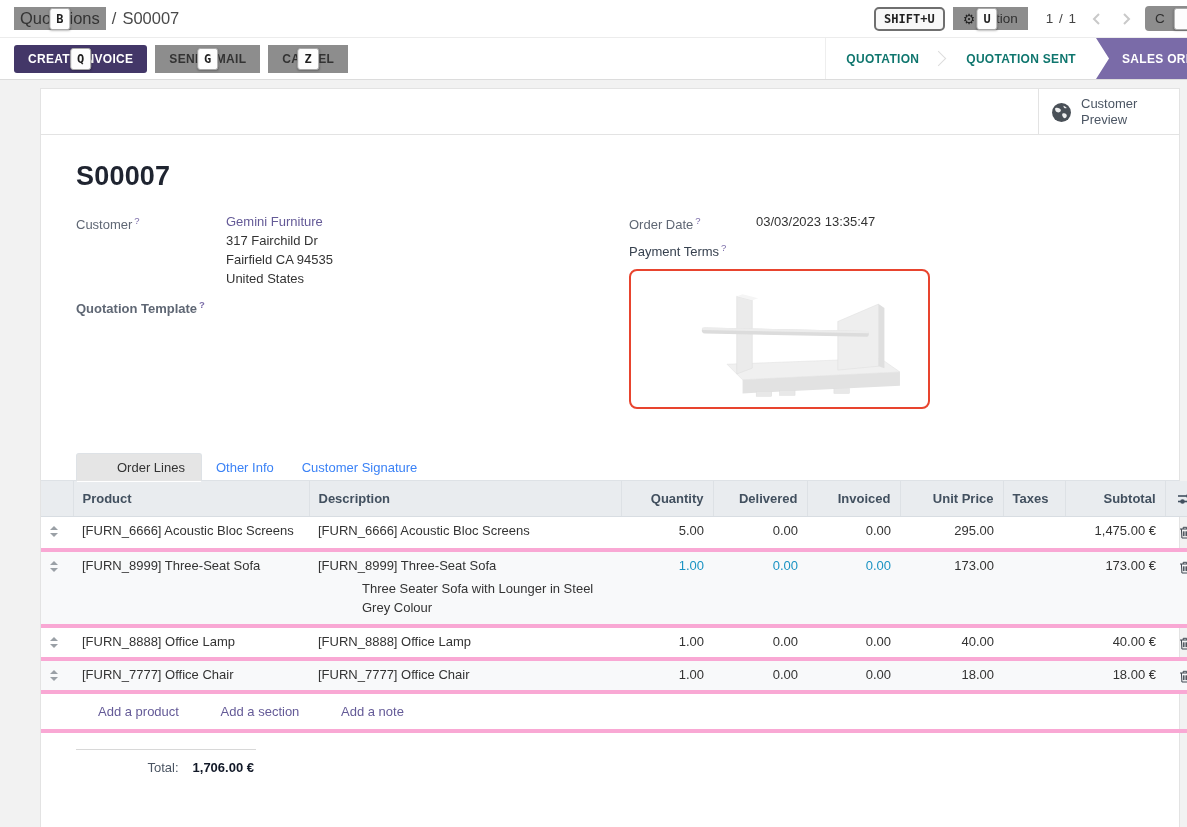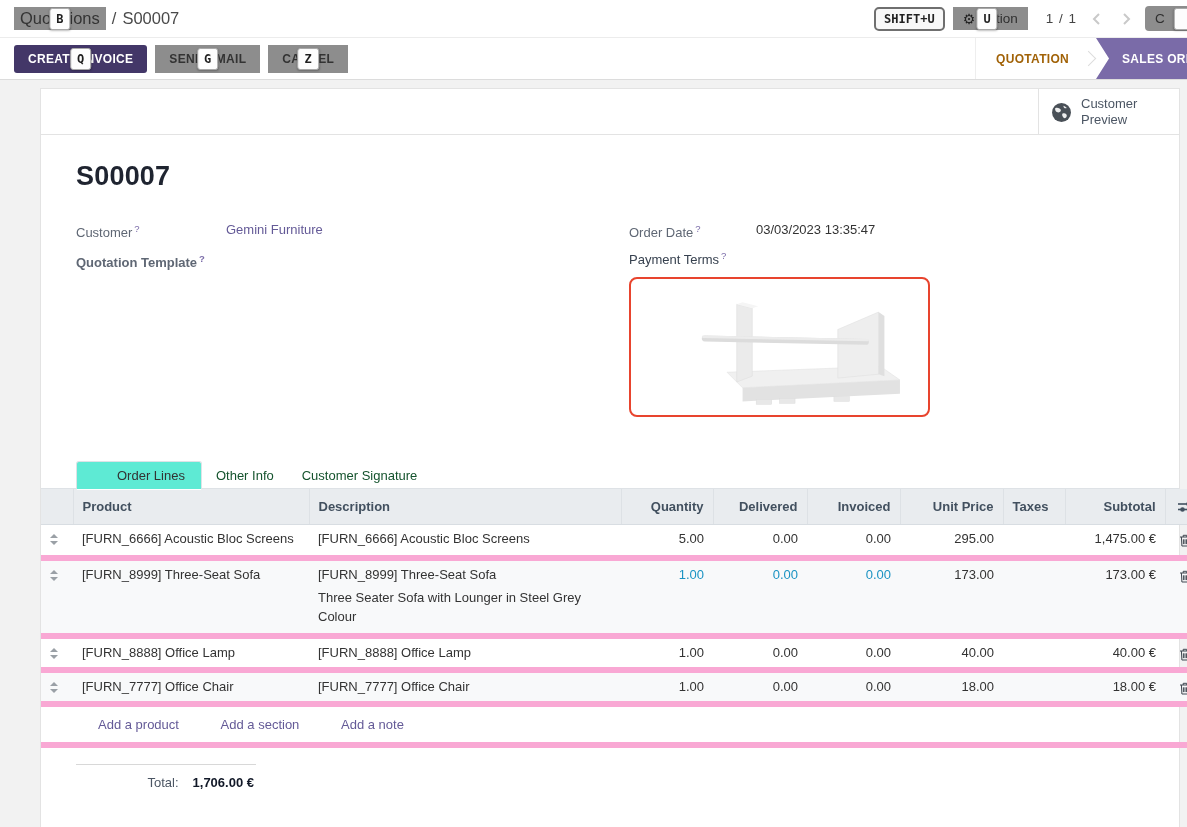--- a/index.html
+++ b/index.html
@@ -30,73 +30,73 @@
   
   .actionbar { position:relative; height:42px; background:#fff; display:flex;
     align-items:center; padding:0 14px; border-bottom:1px solid #dcdcdc; }
   .abtn { position:relative; height:28px; display:flex; align-items:center; padding:0 14px;
     font-size:12px; font-weight:700; letter-spacing:.3px; margin-right:8px; border-radius:3px; }
   .abtn.primary { background:#433768; color:#fff; }
   .abtn.overlay { background:#8d8d8d; color:#333; border-radius:0; }
   .statusbar { position:absolute; right:-45px; top:0; height:41px; display:flex; align-items:stretch;
     border-left:1px solid #eee; }
   .stage { display:flex; align-items:center; padding:0 20px; font-size:12px; font-weight:600;
-    color:#a16207; letter-spacing:.3px; background:#fff; white-space:nowrap; }
+    color:#0f766e; letter-spacing:.3px; background:#fff; white-space:nowrap; }
   .sep-chev { width:11px; height:11px; border-top:1px solid #dcdcdc; border-right:1px solid #dcdcdc;
     transform:rotate(45deg); align-self:center; margin:0 2px 0 -6px; }
   .stage.active { background:#7a6ba8; color:#fff; padding-left:26px; min-width:130px;
     clip-path:polygon(0 0,100% 0,100% 100%,0 100%,13px 50%); }
 
   
   .sheet { position:absolute; left:40px; right:7px; top:88px; bottom:-20px; background:#fff;
     border:1px solid #e3e3e3; }
   .strip { position:relative; height:46px; border-bottom:1px solid #e3e3e3; }
   .preview-btn { position:absolute; right:0; top:0; width:141px; height:46px; border-left:1px solid #e3e3e3;
     display:flex; align-items:center; gap:9px; padding:0 12px; color:#4b5563; cursor:pointer; }
   .preview-label { font-size:13px; line-height:1.25; }
 
   .sheet-body { padding:26px 40px 0 35px; }
   .o-title { font-size:27px; font-weight:700; color:#1f2430; letter-spacing:.2px; }
 
-  .fields { display:flex; margin-top:30px; }
+  .fields { display:flex; margin-top:22px; }
   .fcol-left { width:553px; }
   .fcol-right { flex:1; }
   .frow { display:flex; margin-bottom:9px; }
   .flabel { width:150px; color:#5f6774; padding-top:1px; }
   .fcol-right .flabel { width:127px; }
   .flabel.bold { font-weight:400; color:#37414f; }
   .sup-q { color:#7a6ba8; font-size:9.5px; vertical-align:super; margin-left:2px; }
   .fvalue { color:#333; }
   .link { color:#645a97; text-decoration:none; cursor:pointer; }
   .addr div { margin-top:4px; color:#333; }
 
   .stepbox { width:301px; height:140px; border:2px solid #e8442e; border-radius:8px;
     background:#fff; display:flex; align-items:center; justify-content:center; }
 
   
   .tabs { display:flex; align-items:flex-end; margin:34px 0 0 35px; height:29px; }
   .tab { padding:6px 16px; font-size:13px; cursor:pointer; }
-  .tab.active { background:#5eead4; border:1px solid #dee2e6; border-bottom:1px solid #fff;
+  .tab.active { background:#e5e5e5; border:1px solid #dee2e6; border-bottom:1px solid #fff;
     border-radius:3px 3px 0 0; color:#333; position:relative; z-index:2; margin-bottom:-1px;padding-left:40px; }
-  .tab-link { color:#14532d; padding:6px 14px; cursor:pointer; }
+  .tab-link { color:#3b82f6; padding:6px 14px; cursor:pointer; }
   .tabline { border-bottom:1px solid #dee2e6; margin-top:-1px; }
 
   
   table.olines { width:100%; border-collapse:collapse; table-layout:fixed; }
   .olines thead th { background:#e9ecef; color:#42505f; font-weight:700; font-size:13px;
     height:36px; text-align:right; padding:0 9px; border-right:1px solid #dde1e5; border-bottom:1px solid #d8dde2; }
   .olines thead th.tl { text-align:left; }
   .olines thead th:last-child { border-right:none; }
-  .olines td { height:33px; padding:6px 9px; vertical-align:top; border-bottom:6px solid #f9a8d4;
+  .olines td { height:33px; padding:6px 9px; vertical-align:top; border-bottom:4px solid #f9a8d4;
     color:#333; text-align:right; }
   .olines td.tl { text-align:left; }
   .olines tr.stripe td { background:#f8f9fa; }
   .olines .blue { color:#1b93c3; }
   .handle-cell { text-align:center !important; padding-top:9px !important; }
-  .desc-more { max-width:300px; margin-top:6px; line-height:1.5; }
+  .desc-more { max-width:300px; margin-top:6px; line-height:1.5;margin-left:44px; }
   .trash-cell { text-align:center !important; padding-top:9px !important; }
   .footer-links td { padding:10px 9px; }
   .footer-links a { margin-right:22px; font-weight:400;margin-left:16px; }
 
   
   .bottom { display:flex; justify-content:space-between; padding:14px 0 0 35px; }
   .terms { color:#b3b8bf; padding-top:16px; }
   .totalbox { width:180px; border-top:1px solid #d8d8d8; margin-top:2px; padding:10px 2px 0 0;
     display:flex; justify-content:flex-end; align-items:baseline; gap:14px; }
   .total-label { color:#4b5563; font-size:13px; }
@@ -151,20 +151,21 @@
     <span class="hint">G</span>
   </span>
   <span class="abtn overlay">
     <span>CANCEL</span>
     <span class="hint">Z</span>
   </span>
 
   <div class="statusbar">
     <span class="stage">QUOTATION</span>
     <span class="sep-chev"></span>
+    <span class="stage">QUOTATION SENT</span>
     <span class="stage active">SALES ORDER</span>
   </div>
 </div>
 
 <div class="sheet">
   <div class="strip">
     <div class="preview-btn">
       <svg width="21" height="21" viewBox="0 0 20 20">
         <circle cx="10" cy="10" r="9" fill="#495057"></circle>
         <path d="M4 6c2-1 4 0 5 1s0 3-2 3S3.5 8 4 6z" fill="#fff" opacity=".9"></path>
@@ -183,20 +184,25 @@
 
     <div class="fields">
 
       <div class="fcol-left">
         <div class="frow">
           <div class="flabel">
             <span>Customer</span><span class="sup-q">?</span>
           </div>
           <div class="fvalue">
             <a class="link">Gemini Furniture</a>
+            <div class="addr">
+              <div>317 Fairchild Dr</div>
+              <div>Fairfield CA 94535</div>
+              <div>United States</div>
+            </div>
           </div>
         </div>
         <div class="frow" style="margin-top:12px;font-weight:bold;">
           <div class="flabel">
             <span>Quotation Template</span><span class="sup-q">?</span>
           </div>
           <div class="fvalue"></div>
         </div>
       </div>
 

